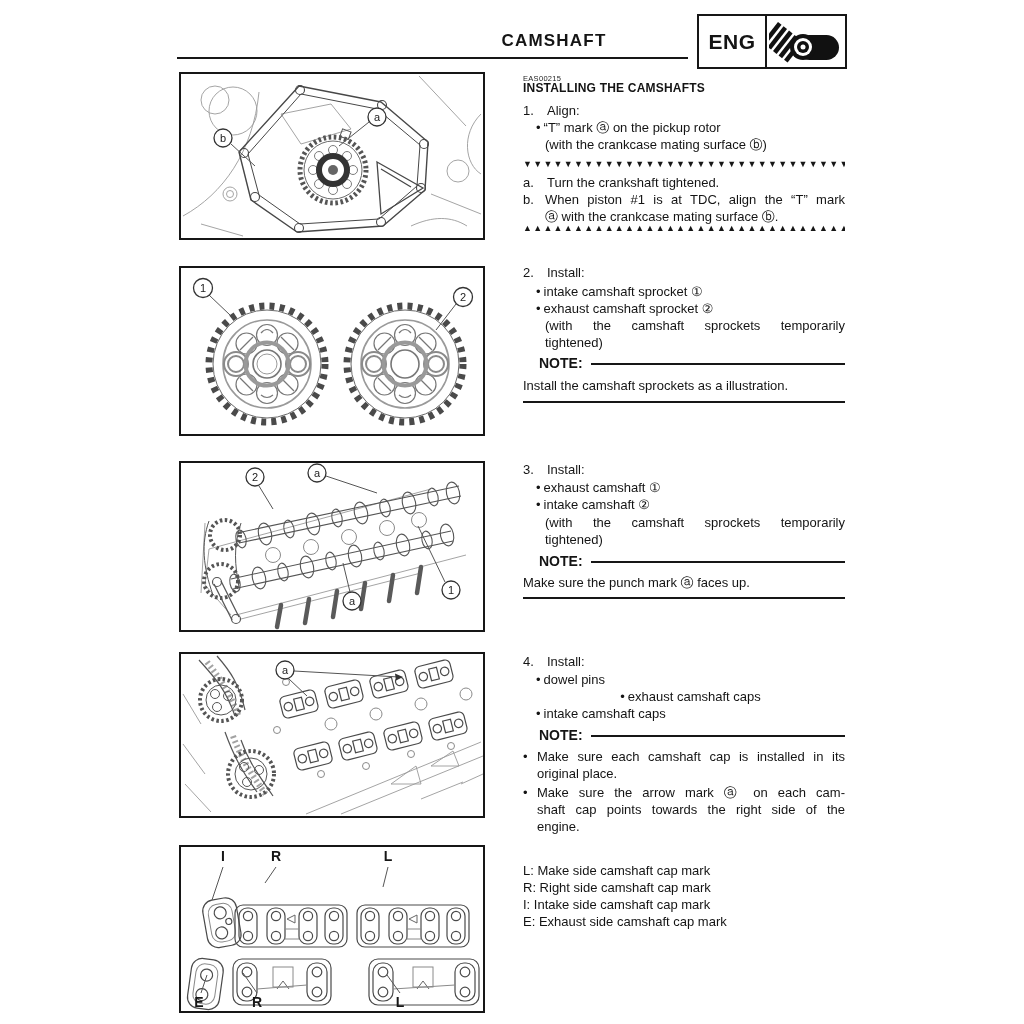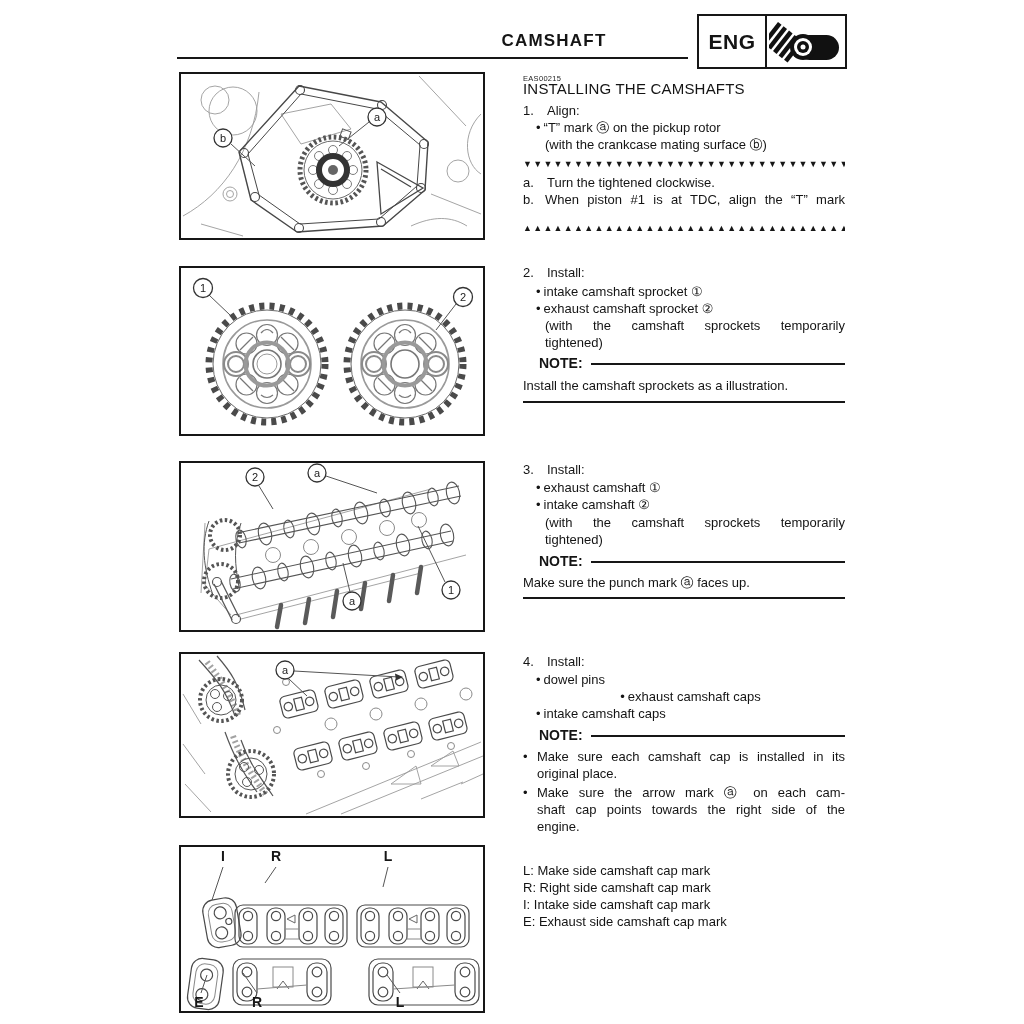--- a/index.html
+++ b/index.html
@@ -23,21 +23,21 @@
   .cot{fill:#222;font-size:11px;font-family:"Liberation Sans",sans-serif;
        text-anchor:middle;dominant-baseline:central;stroke:none;}
   .lbl{fill:#161616;font-size:14px;font-weight:bold;font-family:"Liberation Sans",sans-serif;
        text-anchor:middle;stroke:none;}
   .ld{stroke:#555;stroke-width:1px;fill:none;}
 
   
   .ln{position:absolute;left:523px;width:322px;font-size:13px;line-height:17px;white-space:nowrap;}
   .just{white-space:normal;text-align:justify;text-align-last:justify;}
   .code{font-size:7.5px;color:#222;letter-spacing:.3px;}
-  .h1{font-size:15px;font-weight:normal;letter-spacing:.2px;}
+  .h1{font-size:12px;font-weight:bold;letter-spacing:.2px;}
   .num{display:inline-block;width:24px;}
   .hang{position:absolute;left:0;top:0;}
   .ind13{padding-left:13px;box-sizing:border-box;}
   .ind14{padding-left:14px;box-sizing:border-box;}
   .ind22{padding-left:22px;box-sizing:border-box;}
   .blt{margin-right:3px;}
   .blt2{position:absolute;left:0;top:0;}
   .tri{font-size:9px;letter-spacing:1.3px;color:#161616;overflow:hidden;height:12px;line-height:12px;}
   .note-row{display:flex;}
   .note-lab{font-size:14px;font-weight:bold;margin-left:16px;}
@@ -482,22 +482,23 @@
   </div>
 
   <div class="ln code" style="top:70px;">EAS00215</div>
   <div class="ln h1" style="top:80px;">INSTALLING THE CAMSHAFTS</div>
 
   <div class="ln" style="top:102px;"><span class="num">1.</span><span>Align:</span></div>
   <div class="ln ind13" style="top:119px;"><span class="blt">•</span><span>“T” mark ⓐ on the pickup rotor</span></div>
   <div class="ln ind22" style="top:136px;">(with the crankcase mating surface ⓑ)</div>
 
   <div class="ln tri" style="top:158px;">▼▼▼▼▼▼▼▼▼▼▼▼▼▼▼▼▼▼▼▼▼▼▼▼▼▼▼▼▼▼▼▼▼▼</div>
-  <div class="ln" style="top:174px;"><span class="num">a.</span><span>Turn the tightened clockwise.</span></div>
+  <div class="ln" style="top:174px;"><span class="num">a.</span><span>Turn the crankshaft tightened.</span></div>
   <div class="ln just ind22" style="top:191px;"><span class="hang">b.</span><span>When piston #1 is at TDC, align the “T” mark</span></div>
+  <div class="ln ind22" style="top:208px;">ⓐ with the crankcase mating surface ⓑ.</div>
   <div class="ln tri" style="top:222px;">▲▲▲▲▲▲▲▲▲▲▲▲▲▲▲▲▲▲▲▲▲▲▲▲▲▲▲▲▲▲▲▲▲▲</div>
 
   <div class="ln" style="top:264px;"><span class="num">2.</span><span>Install:</span></div>
   <div class="ln ind13" style="top:283px;"><span class="blt">•</span><span>intake camshaft sprocket ①</span></div>
   <div class="ln ind13" style="top:300px;"><span class="blt">•</span><span>exhaust camshaft sprocket ②</span></div>
   <div class="ln just ind22" style="top:317px;">(with the camshaft sprockets temporarily</div>
   <div class="ln ind22" style="top:334px;">tightened)</div>
   <div class="ln note-row" style="top:355px;">
       <span class="note-lab">NOTE:</span>
       <span class="note-rule"></span>

